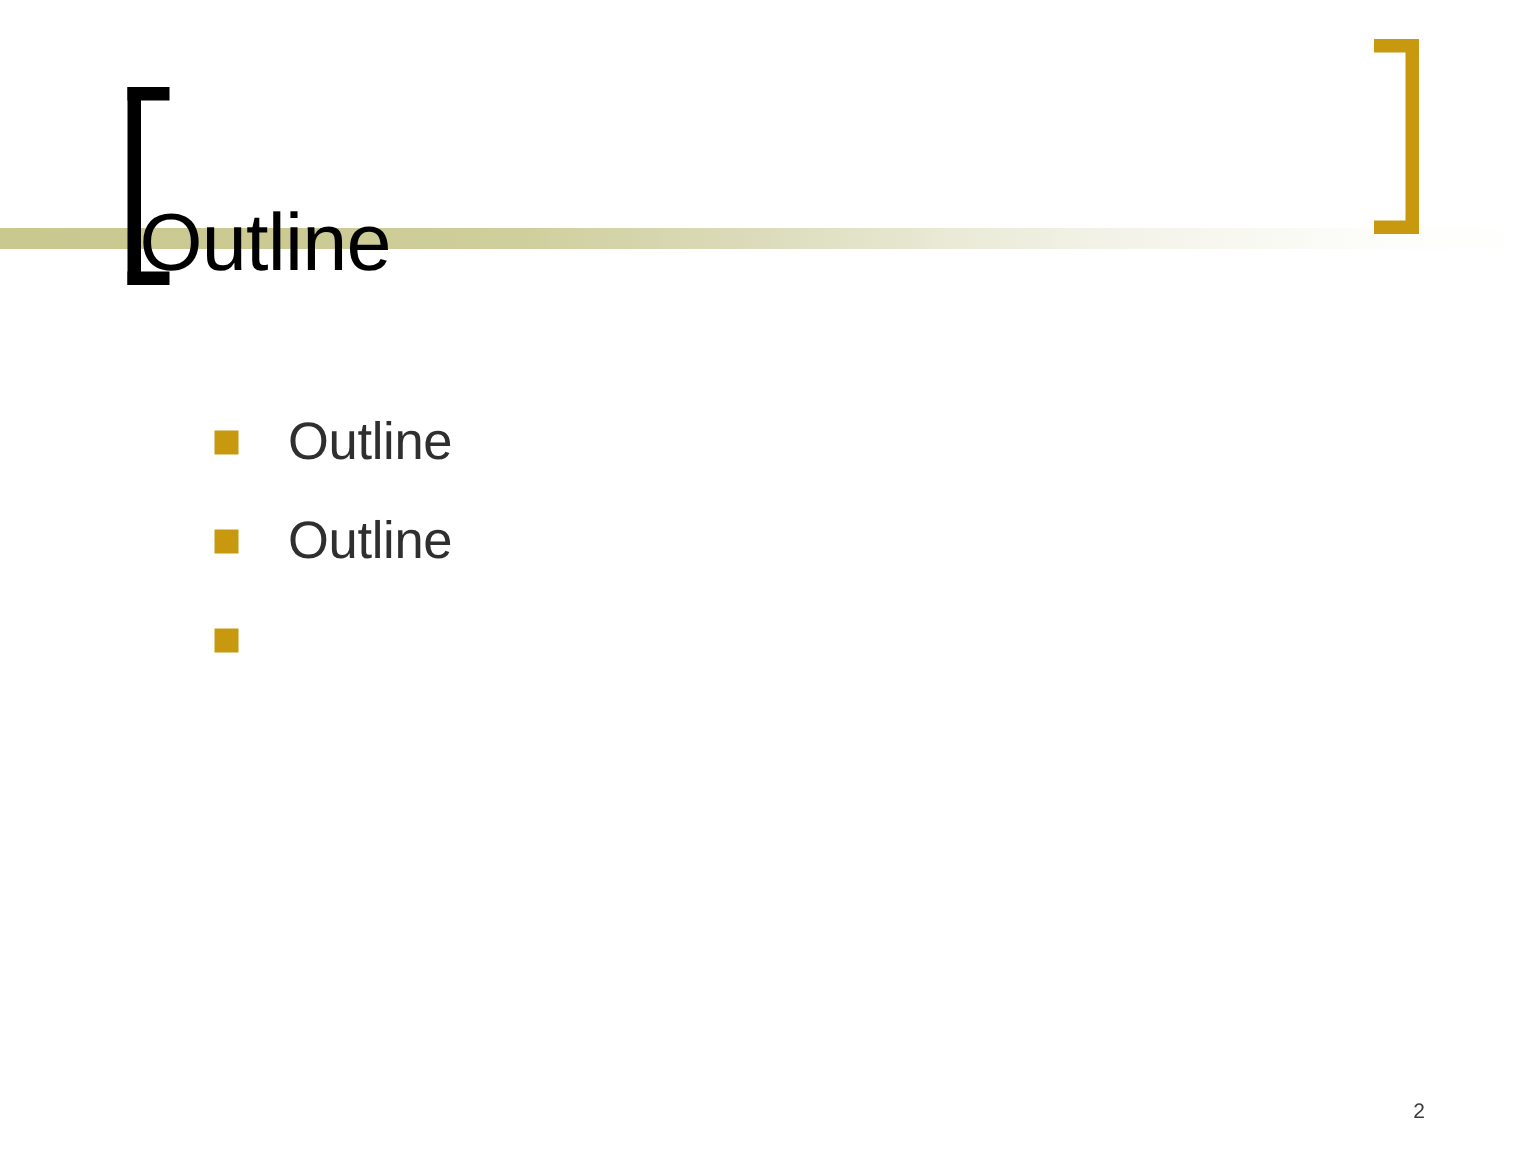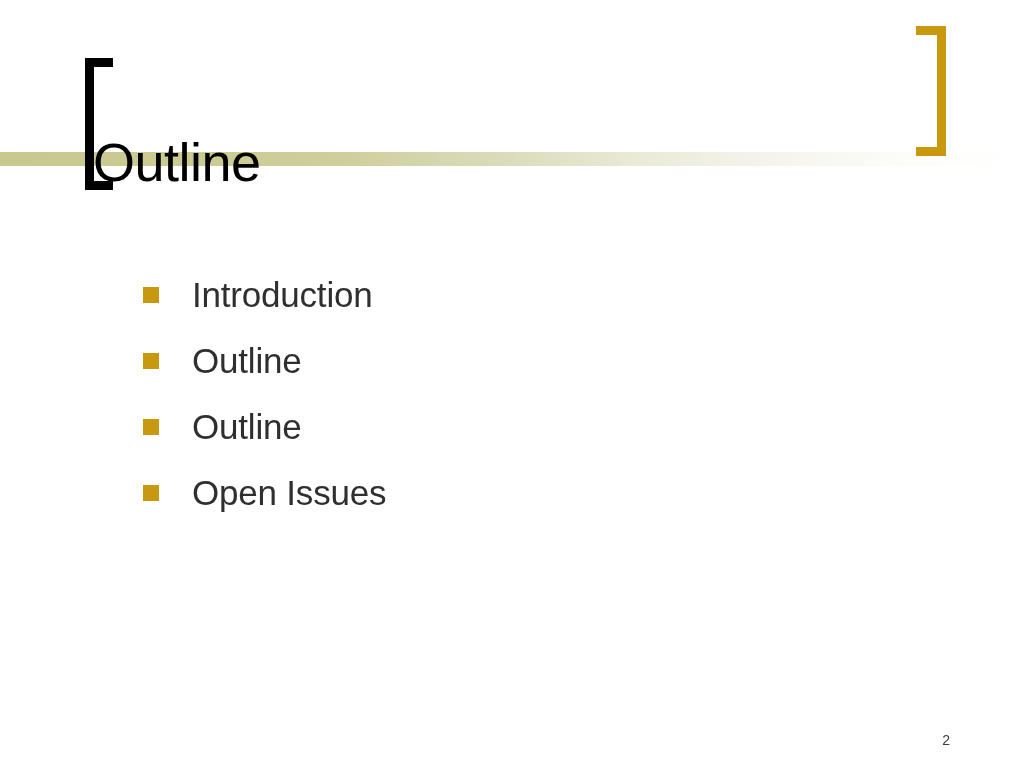--- a/index.html
+++ b/index.html
@@ -121,31 +121,26 @@
 
   <div class="bracket-left"></div>
 
   <div class="bracket-right"></div>
 
   <h1 class="slide-title">Outline</h1>
 
   <ul class="bullet-list">
     <li class="bullet-item">
       <span class="bullet-marker"></span>
-      <span class="bullet-label">Introduction</span>
-    </li>
-    <li class="bullet-item">
-      <span class="bullet-marker"></span>
       <span class="bullet-label">Outline</span>
     </li>
     <li class="bullet-item">
       <span class="bullet-marker"></span>
       <span class="bullet-label">Outline</span>
     </li>
     <li class="bullet-item">
       <span class="bullet-marker"></span>
-      <span class="bullet-label">Open Issues</span>
     </li>
   </ul>
 
   <div class="page-number">2</div>
 
 </div>
 
 </body></html>

